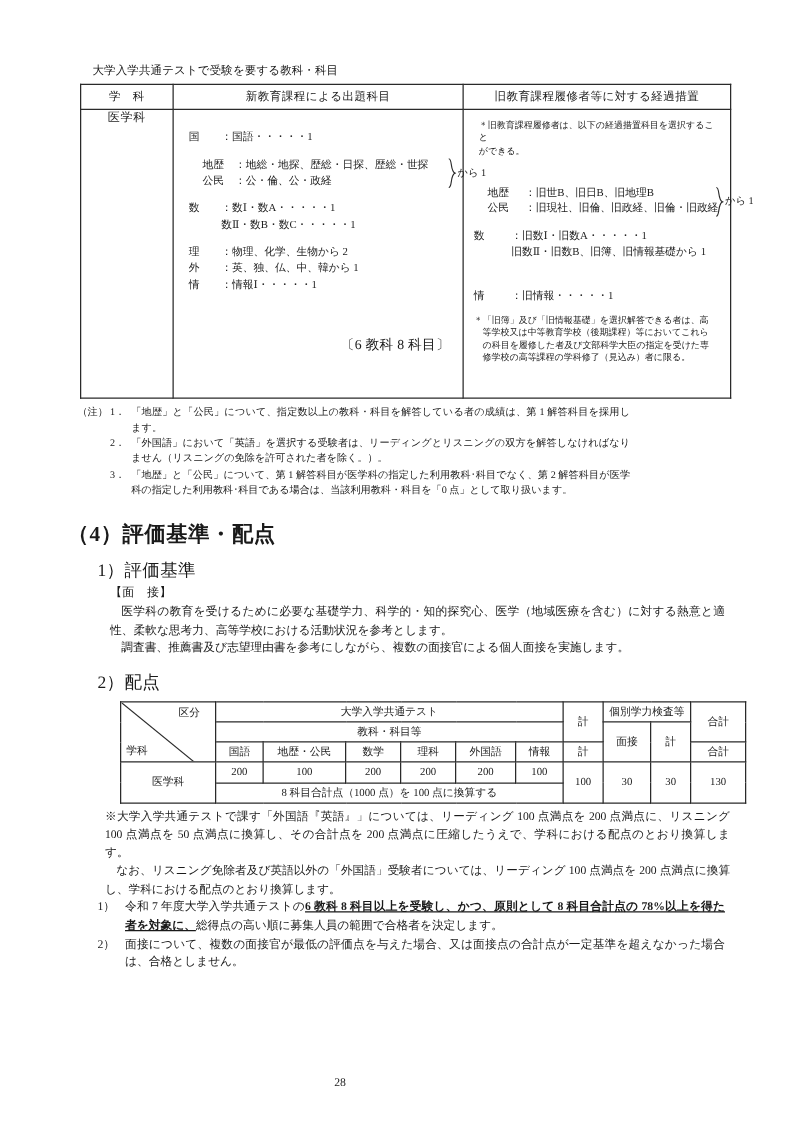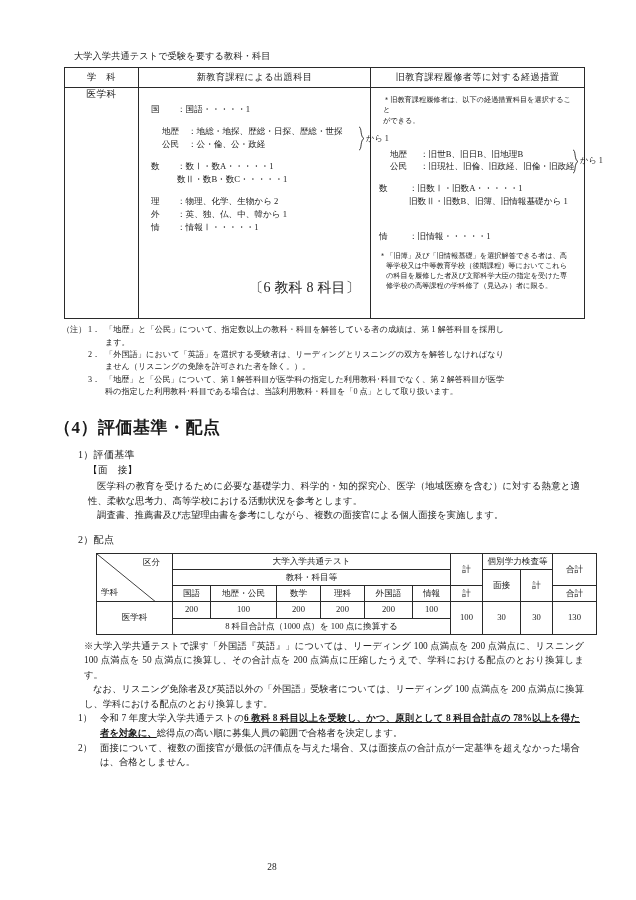--- a/index.html
+++ b/index.html
@@ -31,21 +31,20 @@
     margin: 0 0 4px 26px;
     letter-spacing: 0.1px;
   }
 
   
   table.subject {
     width: 520px;
     border-collapse: collapse;
     table-layout: fixed;
     margin: 0 0 0 16px;
-    font-family: Liberation Serif, serif;
   }
   table.subject td, table.subject th {
     border: 1px solid #2a2a2a;
     vertical-align: top;
     padding: 0;
     font-weight: normal;
   }
   table.subject th {
     text-align: center;
     font-size: 9.2px;
@@ -100,22 +99,22 @@
     white-space: nowrap;
     display: flex;
     align-items: center;
   }
   .brace .bsvg { display: block; }
   .brace .btxt { margin-left: 1px; font-size: 8.2px; }
 
   .kamoku-count {
     position: absolute;
     right: 10px;
-    bottom: 20px;
-    font-size: 14px;
+    bottom: 34px;
+    font-size: 11px;
     letter-spacing: 0.2px;
   }
 
   
   .notes {
     margin: 5px 0 0 14px;
     font-size: 8.1px;
     line-height: 1.52;
   }
   .notes-row { display: flex; }
@@ -126,21 +125,21 @@
   .note-txt { flex: 1 1 auto; text-align: justify; }
 
   
   h2.sec {
     font-size: 17px;
     font-weight: bold;
     margin: 18px 0 9px 6px;
     letter-spacing: 0.5px;
   }
   .sub1 {
-    font-size: 10px;
+    font-size: 14px;
     margin: 0 0 2px 30px;
     letter-spacing: 0.3px;
   }
   .sub2 {
     font-size: 9.6px;
     margin: 0 0 2px 40px;
     letter-spacing: 0.3px;
   }
   .para {
     font-size: 9.4px;

